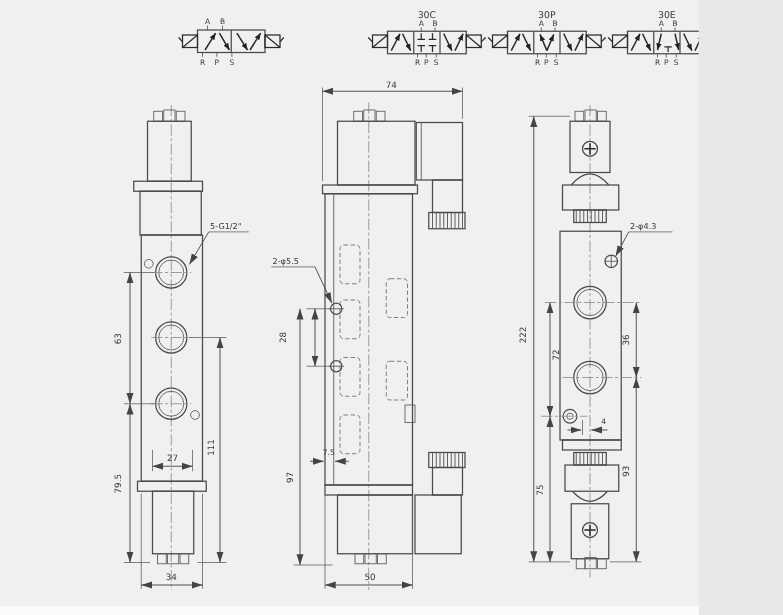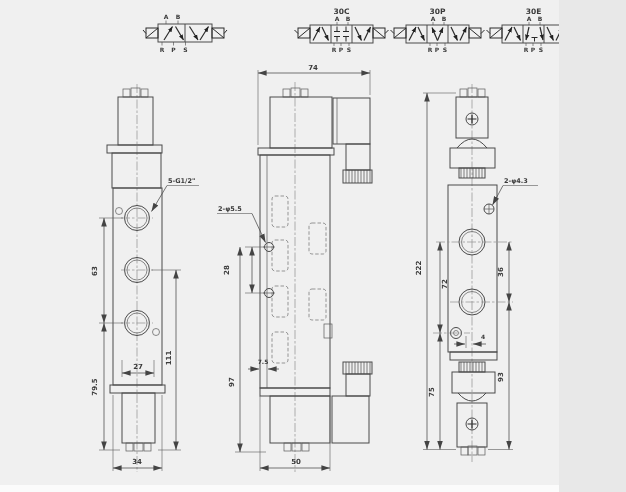--- a/index.html
+++ b/index.html
@@ -1,17 +1,17 @@
 <!DOCTYPE html>
 <html><head>
 <meta charset="utf-8">
 <style>
   html,body{margin:0;padding:0;background:#e8e8e8;}
   .canvas{position:relative;width:559px;height:492px;background:#f0f0f0;overflow:hidden;
-          font-family:"DejaVu Sans",sans-serif;font-weight:bold;}
+          font-family:"DejaVu Sans",sans-serif;}
   svg{position:absolute;left:0;top:0;}
   svg text{font-family:"DejaVu Sans",sans-serif;font-size:7px;fill:#3a3a3a;}
   .ln{fill:none;stroke:#4a4a4a;stroke-width:1;}
   .lt{fill:none;stroke:#5a5a5a;stroke-width:0.7;}
   .cl{fill:none;stroke:#8f8f8f;stroke-width:0.7;stroke-dasharray:9 2 2.5 2;}
   .hid{fill:none;stroke:#6f6f6f;stroke-width:0.7;stroke-dasharray:3.5 2;}
   .dim{fill:none;stroke:#4a4a4a;stroke-width:0.75;}
   .ext{fill:none;stroke:#5a5a5a;stroke-width:0.6;}
   .sym{fill:none;stroke:#2a2a2a;stroke-width:1.2;}
   .symt{fill:none;stroke:#2a2a2a;stroke-width:1;}

